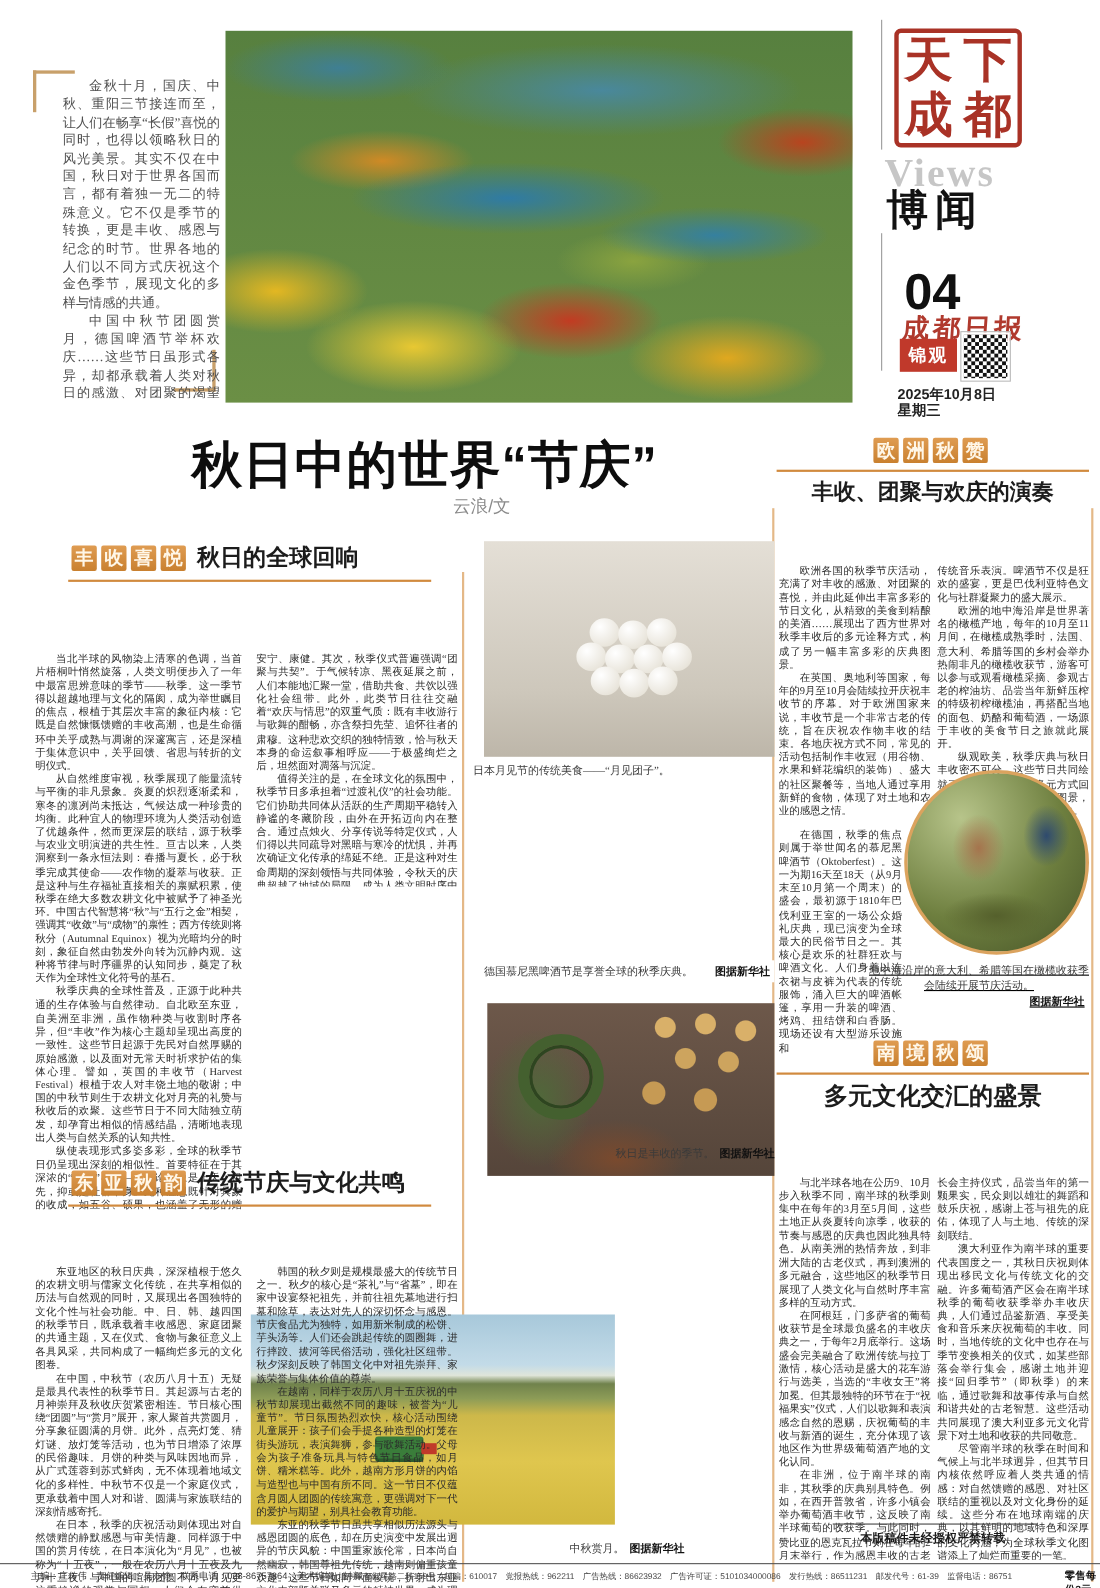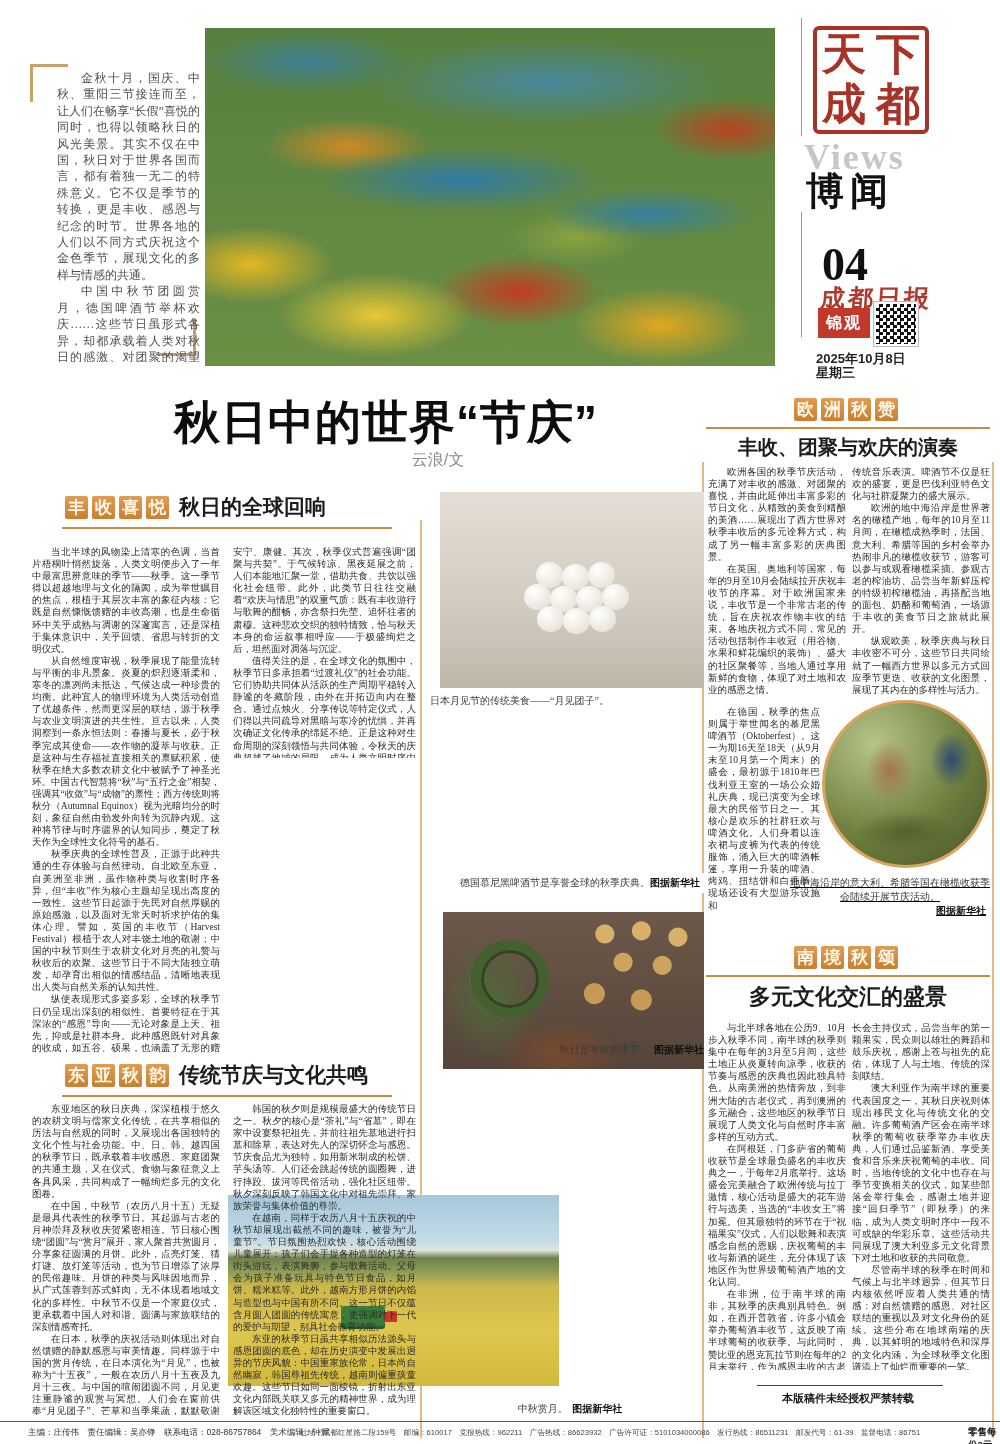--- a/index.html
+++ b/index.html
@@ -8,21 +8,21 @@
   #page { position:relative; width:1000px; height:1444px; background:#fff; margin:0 auto; overflow:hidden; }
   .abs { position:absolute; }
 
   
   .seal { display:grid; grid-template-columns:1fr 1fr; grid-template-rows:1fr 1fr;
           border:4px solid #a93226; border-radius:6px; color:#a93226;
           font-family:"Liberation Serif", serif; font-weight:bold; }
   .seal span { display:flex; align-items:center; justify-content:center; font-size:44px; line-height:1; }
   .views { font-family:"Liberation Serif", serif; font-weight:bold; color:#c6c6c6; font-size:36px; letter-spacing:2px; }
   .bowen { font-family:"Liberation Serif", serif; font-weight:bold; color:#111; font-size:38px; letter-spacing:6px; }
-  .pageno { font-size:46px; font-weight:bold; color:#101010;font-family:Liberation Serif, serif; }
+  .pageno { font-size:46px; font-weight:bold; color:#101010; }
   .papername { font-family:"Liberation Serif", serif; font-weight:bold; color:#b03a2e; font-size:25px; letter-spacing:3px; transform:skewX(-4deg); }
   .jinguan { background:#c0392b; color:#fff; font-weight:bold; font-size:16px;
              display:flex; align-items:center; justify-content:center; letter-spacing:2px; }
   .qr { background:conic-gradient(#111 25%, #fff 0 50%, #111 0 75%, #fff 0) 0 0 / 7px 7px; border:2px solid #fff; outline:1px solid #bbb; }
   .dateline { font-size:13px; font-weight:bold; color:#222; }
   .vline { width:1px; background:#9a9a9a; }
 
   
   .intro { font-family:"Liberation Serif", serif; color:#4f4f4f; font-size:12px; line-height:16.4px; text-align:justify; }
   .intro p { text-indent:2em;margin-left:17px; }
@@ -37,21 +37,21 @@
   .tagboxes { display:flex; gap:4px; }
   .tagbox { width:23px; height:23px; background:linear-gradient(#df9c52,#c9802f); color:#fff7e8;
             font-family:"Liberation Serif", serif; font-weight:bold; font-size:17px;
             display:flex; align-items:center; justify-content:center; border-radius:2px; }
   .subtitle { font-weight:bold; color:#1c1c1c; }
   .rule-orange { height:2px; background:#d18a3e; }
   .divider-v { width:1.5px; background:#e4b887; }
 
   
   .col { font-family:"Liberation Serif", serif; font-size:9.5px; line-height:12.1px;
-         color:#2b2b2b; text-align:justify; overflow:hidden; }
+         color:#2b2b2b; text-align:justify; overflow:hidden;margin-top:48px; }
   .col p { text-indent:2em; }
 
   
   .photo { overflow:hidden; }
   .photo-main { background:
       radial-gradient(ellipse 150px 45px at 18% 10%, #3f7f93 0%, rgba(63,127,147,0) 70%),
       radial-gradient(ellipse 260px 60px at 60% 16%, #49889c 0%, rgba(73,136,156,0) 70%),
       radial-gradient(ellipse 220px 50px at 45% 45%, #2f7ba4 0%, rgba(47,123,164,0) 65%),
       radial-gradient(ellipse 160px 40px at 78% 55%, #35809f 0%, rgba(53,128,159,0) 65%),
       radial-gradient(ellipse 120px 55px at 8% 70%, #e3b722 0%, rgba(227,183,34,0) 70%),
@@ -87,21 +87,21 @@
   .photo-olive { border-radius:50%; border:3px solid #dba35e;
       background:
       radial-gradient(ellipse 34px 44px at 40% 42%, #a5744d 0%, rgba(165,116,77,0) 70%),
       radial-gradient(ellipse 30px 40px at 78% 35%, #2e4a6e 0%, rgba(46,74,110,0) 70%),
       radial-gradient(ellipse 70px 30px at 50% 80%, #55602c 0%, rgba(85,96,44,0) 70%),
       radial-gradient(circle at 30% 25%, #b7c48a, #6e7f3f 55%, #4e5c2c 90%); }
 
   
   .caption { font-family:"Liberation Serif", serif; font-size:10px; color:#3a3a3a; }
   .credit { font-weight:bold; color:#111; font-family:"Liberation Sans", sans-serif; font-size:10px; }
-  .caption-band { background:#fff; display:flex; justify-content:flex-end; align-items:center; gap:0; padding-right:4px; }
+  .caption-band { background:#fff; display:flex; justify-content:flex-end; align-items:center; gap:20px; padding-right:4px; }
 
   .notice { font-weight:bold; font-size:11px; color:#1a1a1a; text-align:center; }
   .notice-rule { height:1px; background:#444; }
 
   
   .footer-rule { height:1px; background:#555; }
   .footer { font-size:8.5px; color:#333; white-space:nowrap; }
   .footer-right { font-size:7.6px; color:#444; }
   .price { font-weight:bold; font-size:9.5px; color:#111;margin-left:40px; }
 </style>
@@ -259,21 +259,21 @@
   <div class="abs rule-orange" style="left:706px; top:975px; width:284px; height:1.5px;"></div>
   <div class="abs subtitle" style="left:706px; top:982px; width:284px; font-size:22px; text-align:center;">多元文化交汇的盛景</div>
 
   <div class="abs col" style="left:708px; top:1022px; width:138px; height:348px;">
     <p>与北半球各地在公历9、10月步入秋季不同，南半球的秋季则集中在每年的3月至5月间，这些土地正从炎夏转向凉季，收获的节奏与感恩的庆典也因此独具特色。从南美洲的热情奔放，到非洲大陆的古老仪式，再到澳洲的多元融合，这些地区的秋季节日展现了人类文化与自然时序丰富多样的互动方式。</p>
     <p>在阿根廷，门多萨省的葡萄收获节是全球最负盛名的丰收庆典之一，于每年2月底举行。这场盛会完美融合了欧洲传统与拉丁激情，核心活动是盛大的花车游行与选美，当选的“丰收女王”将加冕。但其最独特的环节在于“祝福果实”仪式，人们以歌舞和表演感念自然的恩赐，庆祝葡萄的丰收与新酒的诞生，充分体现了该地区作为世界级葡萄酒产地的文化认同。</p>
     <p>在非洲，位于南半球的南非，其秋季的庆典别具特色。例如，在西开普敦省，许多小镇会举办葡萄酒丰收节，这反映了南半球葡萄的收获季。与此同时，赞比亚的恩克瓦拉节则在每年的2月末举行，作为感恩丰收的古老仪式，展现了非洲文化中对自然馈赠的敬畏。酋</p>
   </div>
   <div class="abs col" style="left:852px; top:1022px; width:138px; height:348px;">
     <p style="text-indent:0;">长会主持仪式，品尝当年的第一颗果实，民众则以雄壮的舞蹈和鼓乐庆祝，感谢上苍与祖先的庇佑，体现了人与土地、传统的深刻联结。</p>
-    <p>澳大利亚作为南半球的重要代表国度之一，其秋日庆祝则体现出移民文化与传统文化的交融。许多葡萄酒产区会在南半球秋季的葡萄收获季举办丰收庆典，人们通过品鉴新酒、享受美食和音乐来庆祝葡萄的丰收。同时，当地传统的文化中也存在与季节变换相关的仪式，如某些部落会举行集会，感谢土地并迎接“回归季节”（即秋季）的来临，成为人类文明时序中一段不可或缺的华彩乐章。这些活动共同展现了澳大利亚多元文化背景下对土地和收获的共同敬意。</p>
+    <p>澳大利亚作为南半球的重要代表国度之一，其秋日庆祝则体现出移民文化与传统文化的交融。许多葡萄酒产区会在南半球秋季的葡萄收获季举办丰收庆典，人们通过品鉴新酒、享受美食和音乐来庆祝葡萄的丰收。同时，当地传统的文化中也存在与季节变换相关的仪式，如某些部落会举行集会，感谢土地并迎接“回归季节”（即秋季）的来临，通过歌舞和故事传承与自然和谐共处的古老智慧。这些活动共同展现了澳大利亚多元文化背景下对土地和收获的共同敬意。</p>
     <p>尽管南半球的秋季在时间和气候上与北半球迥异，但其节日内核依然呼应着人类共通的情感：对自然馈赠的感恩、对社区联结的重视以及对文化身份的延续。这些分布在地球南端的庆典，以其鲜明的地域特色和深厚的文化内涵，为全球秋季文化图谱添上了灿烂而重要的一笔。</p>
   </div>
 
   <div class="abs notice-rule" style="left:757px; top:1385px; width:186px;"></div>
   <div class="abs notice" style="left:706px; top:1391px; width:284px;">本版稿件未经授权严禁转载</div>
 
   <div class="abs footer-rule" style="left:0px; top:1421px; width:1000px;"></div>
   <div class="abs footer" style="left:28px; top:1427px;">主编：庄传伟　责任编辑：吴亦铮　联系电话：028-86757864　美术编辑：钟辉</div>
   <div class="abs footer-right" style="left:300px; top:1428px; width:620px; white-space:nowrap; overflow:hidden;">社址：成都红星路二段159号　邮编：610017　党报热线：962211　广告热线：86623932　广告许可证：5101034000086　发行热线：86511231　邮发代号：61-39　监督电话：86751128　印刷：成都日报传媒印务科技有限公司　地址：锦江区盛和路9号</div>
   <div class="abs price" style="left:928px; top:1426px;">零售每份2元</div>

